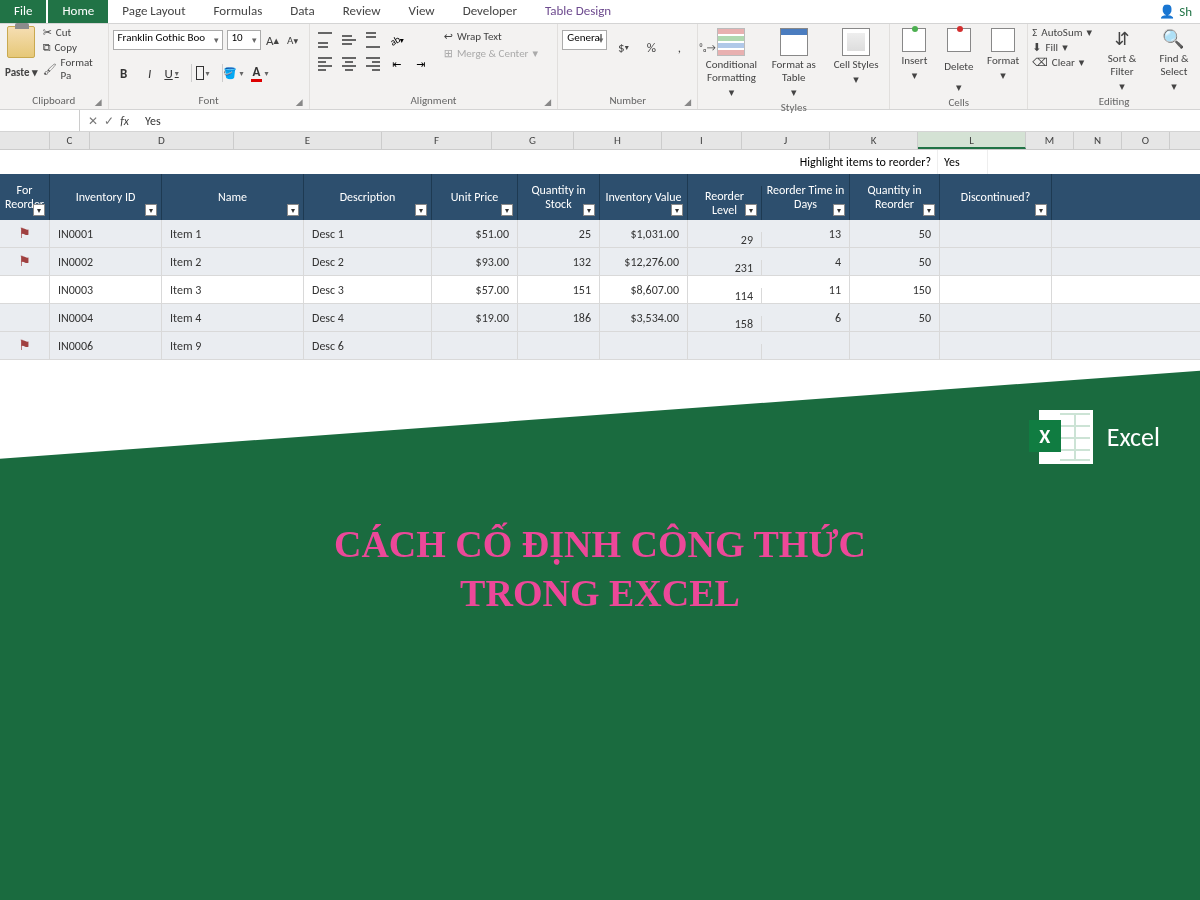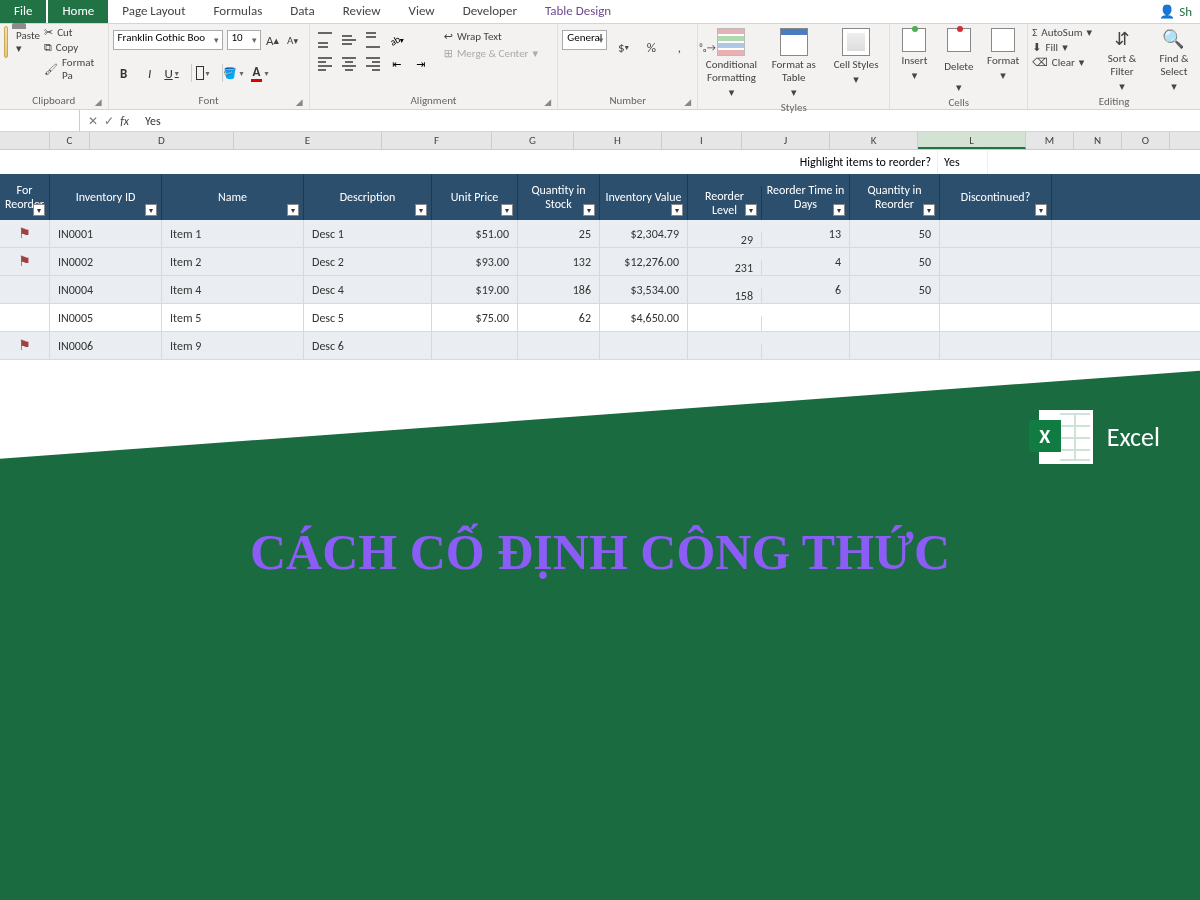--- a/index.html
+++ b/index.html
@@ -14,21 +14,21 @@
 .share-btn { margin-left: auto; color: #217346; padding: 3px 8px; display: flex; align-items: center; gap: 4px; }
 
 
 .ribbon { display: flex; align-items: stretch; height: 86px; background: #f3f2f1; border-bottom: 1px solid #d4d4d4; }
 .rgroup { display: flex; flex-direction: column; border-right: 1px solid #e1dfdd; padding: 2px 4px 0 4px; position: relative; }
 .rgroup-body { flex: 1; display: flex; align-items: flex-start; gap: 4px; }
 .rgroup-label { text-align: center; font-size: 11px; color: #666; padding: 2px 0; position: relative; }
 .rgroup-label .launcher { position: absolute; right: 2px; bottom: 2px; font-size: 9px; color: #888; cursor: pointer; }
 
 
-.clip-left { display: flex; flex-direction: row; align-items: center; gap: 8px; width: 36px; }
+.clip-left { display: flex; flex-direction: column; align-items: center; gap: 8px; width: 36px; font-weight: bold; }
 .paste-ico { width: 28px; height: 32px; background: linear-gradient(#f5deb3,#e6c878); border: 1px solid #c9a94f; border-radius: 2px; position: relative; }
 .paste-ico::before { content:""; position:absolute; top:-4px; left:7px; width:14px; height:6px; background:#8c8c8c; border-radius:2px 2px 0 0; }
 .paste-lbl { font-size: 11px; color: #444; }
 .clip-right { display: flex; flex-direction: column; gap: 2px; font-size: 11px; color: #444; }
 .clip-row { display: flex; align-items: center; gap: 4px; cursor: pointer; }
 
 
 .font-top { display: flex; gap: 4px; align-items: center; }
 .font-sel { border: 1px solid #ababab; background: #fff; height: 20px; font-size: 11px; padding: 0 16px 0 4px; position: relative; }
 .font-sel.name { width: 110px; }
@@ -99,21 +99,21 @@
 
 
 .drow { display: flex; height: 28px; font-size: 12px; color: #333; border-bottom: 1px solid #d9d9d9; }
 .drow.band { background: #eaedf1; }
 .td { border-right: 1px solid #d9d9d9; display: flex; align-items: center; padding: 0 8px; }
 .td.right { justify-content: flex-end; }
 .flag { color: #a04040; font-size: 14px; }
 
 
 .overlay { position: absolute; top: 370px; left: -40px; right: -10px; height: 560px; background: #1a6b3f; transform: rotate(-4.2deg); transform-origin: top right; }
-.ov-text { position: absolute; top: 520px; left: 0; right: 0; text-align: center; color: #8b5cf6; font-family: Georgia, "Times New Roman", serif; font-size: 50px; font-weight: bold; line-height: 1.3; }
+.ov-text { position: absolute; top: 520px; left: 0; right: 0; text-align: center; color: #ec4899; font-family: Georgia, "Times New Roman", serif; font-size: 38px; font-weight: bold; line-height: 1.3; }
 .excel-badge { position: absolute; top: 410px; right: 40px; display: flex; align-items: center; gap: 14px; color: #fff; font-size: 26px; }
 .xl-ico { width: 54px; height: 54px; background: #fff; position: relative; display: flex; align-items: center; justify-content: center; }
 .xl-ico .x { position: absolute; left: -10px; top: 10px; width: 32px; height: 32px; background: #107c41; color: #fff; font-weight: bold; font-size: 20px; display: flex; align-items: center; justify-content: center; }
 .xl-ico .grid { position: absolute; right: 3px; top: 3px; width: 30px; height: 48px; }
 .xl-ico .grid div { position: absolute; background: #cce3d5; }
 
 
 .w-flag{width:50px;} .w-id{width:112px;} .w-name{width:142px;} .w-desc{width:128px;}
 .w-price{width:86px;text-align:center;} .w-qty{width:82px;} .w-val{width:88px;} .w-rl{width:74px;margin-top:12px;}
 .w-rt{width:88px;} .w-qr{width:90px;} .w-disc{width:112px;}
@@ -461,71 +461,71 @@
 <div id="rows">
     <div class="drow band">
       <div class="td w-flag" style="justify-content:center;">
         <span class="flag">⚑</span>
       </div>
       <div class="td w-id">IN0001</div>
       <div class="td w-name">Item 1</div>
       <div class="td w-desc">Desc 1</div>
       <div class="td w-price right">$51.00</div>
       <div class="td w-qty right">25</div>
-      <div class="td w-val right">$2,304.79</div>
+      <div class="td w-val right">$1,031.00</div>
       <div class="td w-rl right">29</div>
       <div class="td w-rt right">13</div>
       <div class="td w-qr right">50</div>
       <div class="td w-disc"></div>
     </div>
     <div class="drow band">
       <div class="td w-flag" style="justify-content:center;">
         <span class="flag">⚑</span>
       </div>
       <div class="td w-id">IN0002</div>
       <div class="td w-name">Item 2</div>
       <div class="td w-desc">Desc 2</div>
       <div class="td w-price right">$93.00</div>
       <div class="td w-qty right">132</div>
       <div class="td w-val right">$12,276.00</div>
       <div class="td w-rl right">231</div>
       <div class="td w-rt right">4</div>
       <div class="td w-qr right">50</div>
       <div class="td w-disc"></div>
     </div>
+    <div class="drow">
+      <div class="td w-flag" style="justify-content:center;">
+        <span class="flag"></span>
+      </div>
+      <div class="td w-id">IN0003</div>
+      <div class="td w-name">Item 3</div>
+      <div class="td w-desc">Desc 3</div>
+      <div class="td w-price right">$57.00</div>
+      <div class="td w-qty right">151</div>
+      <div class="td w-val right">$8,607.00</div>
+      <div class="td w-rl right">114</div>
+      <div class="td w-rt right">11</div>
+      <div class="td w-qr right">150</div>
+      <div class="td w-disc"></div>
+    </div>
     <div class="drow band">
       <div class="td w-flag" style="justify-content:center;">
         <span class="flag"></span>
       </div>
       <div class="td w-id">IN0004</div>
       <div class="td w-name">Item 4</div>
       <div class="td w-desc">Desc 4</div>
       <div class="td w-price right">$19.00</div>
       <div class="td w-qty right">186</div>
       <div class="td w-val right">$3,534.00</div>
       <div class="td w-rl right">158</div>
       <div class="td w-rt right">6</div>
       <div class="td w-qr right">50</div>
       <div class="td w-disc"></div>
     </div>
-    <div class="drow">
-      <div class="td w-flag" style="justify-content:center;">
-        <span class="flag"></span>
-      </div>
-      <div class="td w-id">IN0005</div>
-      <div class="td w-name">Item 5</div>
-      <div class="td w-desc">Desc 5</div>
-      <div class="td w-price right">$75.00</div>
-      <div class="td w-qty right">62</div>
-      <div class="td w-val right">$4,650.00</div>
-      <div class="td w-rl right"></div>
-      <div class="td w-rt right"></div>
-      <div class="td w-qr right"></div>
-      <div class="td w-disc"></div>
-    </div>
     <div class="drow band">
       <div class="td w-flag" style="justify-content:center;">
         <span class="flag">⚑</span>
       </div>
       <div class="td w-id">IN0006</div>
       <div class="td w-name">Item 9</div>
       <div class="td w-desc">Desc 6</div>
       <div class="td w-price right"></div>
       <div class="td w-qty right"></div>
       <div class="td w-val right"></div>
@@ -546,13 +546,14 @@
       <div style="left:0;top:36px;width:30px;height:2px;"></div>
       <div style="left:0;bottom:0;width:30px;height:2px;"></div>
       <div style="left:14px;top:0;width:2px;height:48px;"></div>
     </div>
     <div class="x">X</div>
   </div>
   <span>Excel</span>
 </div>
 <div class="ov-text">
   <div>CÁCH CỐ ĐỊNH CÔNG THỨC</div>
+  <div>TRONG EXCEL</div>
 </div>
 
 </body></html>

